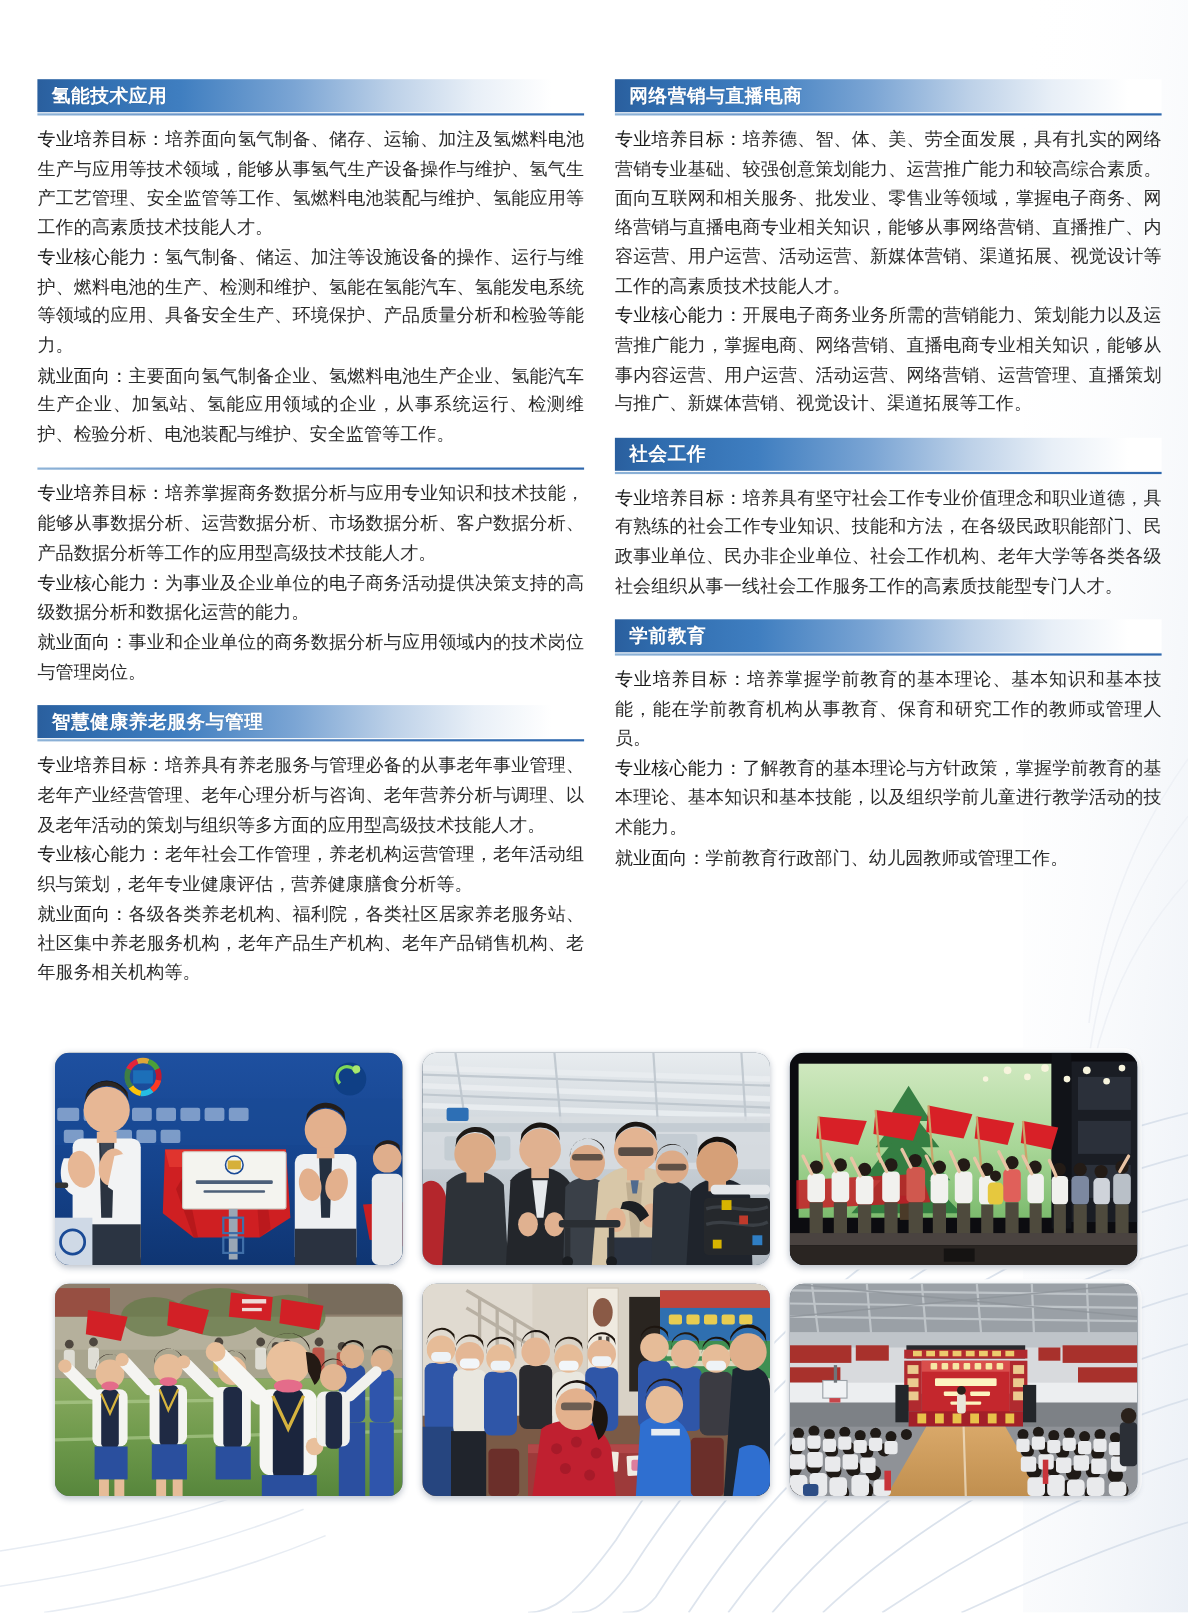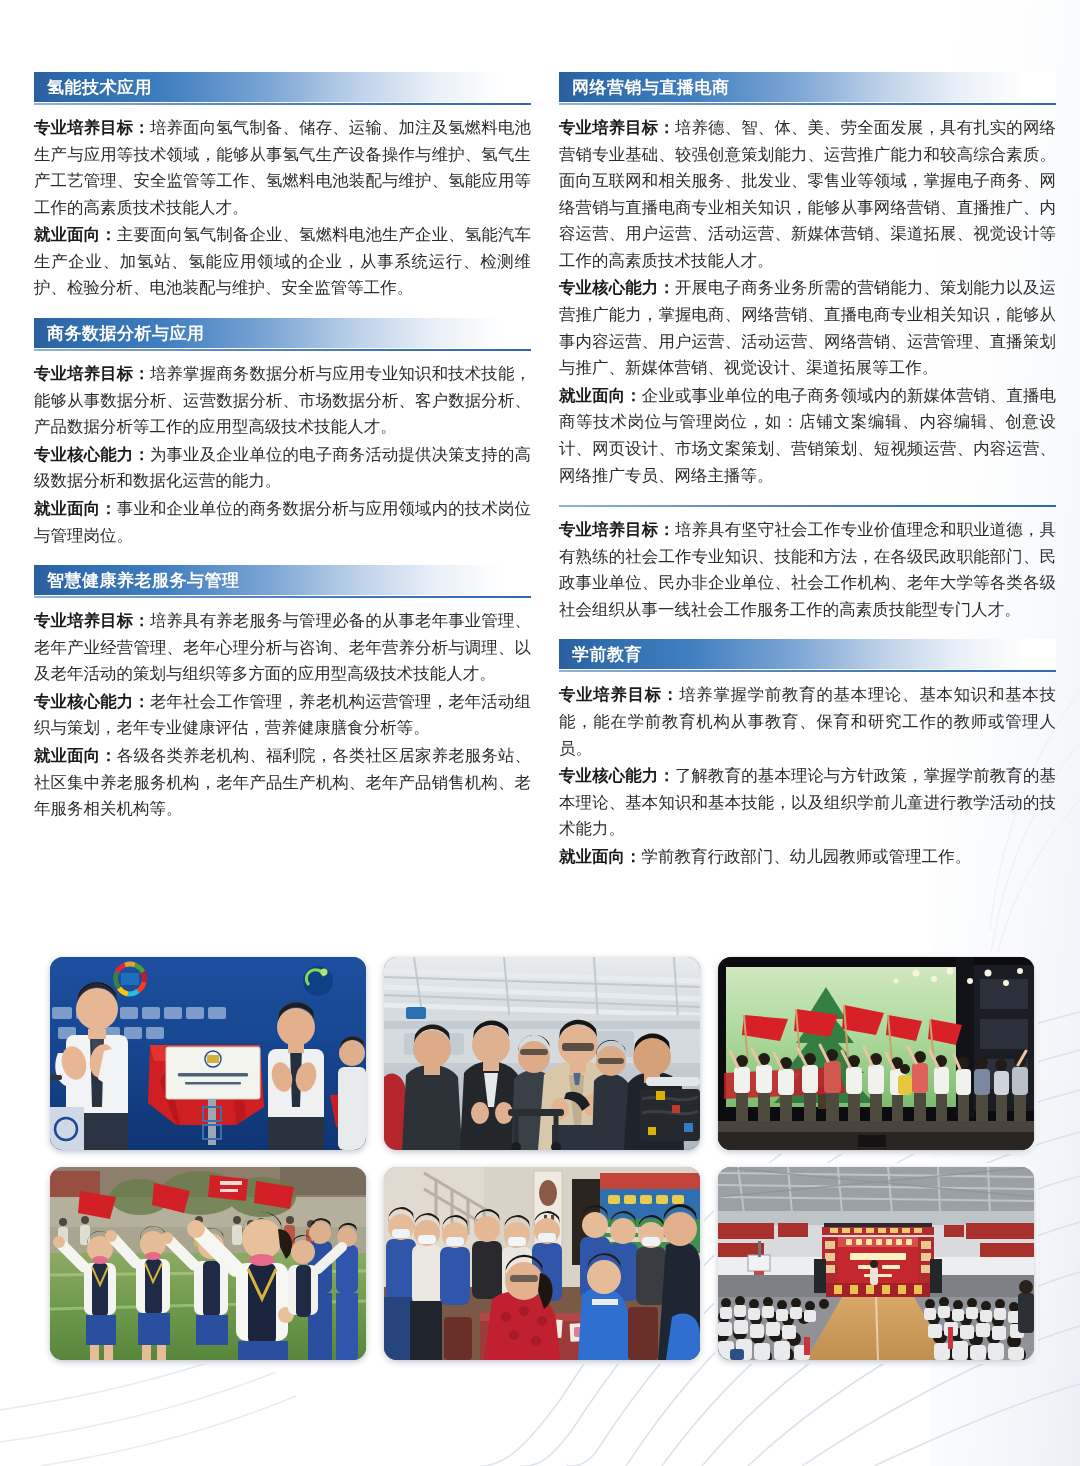--- a/index.html
+++ b/index.html
@@ -86,21 +86,21 @@
   .para {
     font-size: 16.4px;
     line-height: 1.62;
     text-align: justify;
     text-justify: inter-ideograph;
     color: #2b2b2b;
     margin: 0 0 1px 0;
     letter-spacing: 0.1px;
   }
   .para .lbl {
-    font-weight: bold;
+    font-weight: normal;
     color: #1a1a1a;
   }
 
   
   .gallery {
     position: absolute;
     left: 50px;
     top: 957px;
     width: 985px;
     z-index: 2;
@@ -172,27 +172,25 @@
   <div class="columns">
 
     <div class="col">
 
       <div class="section">
         <div class="sec-head">
           <span class="sec-head-title">氢能技术应用</span>
         </div>
         <div class="sec-rule"></div>
         <p class="para"><span class="lbl">专业培养目标：</span><span>培养面向氢气制备、储存、运输、加注及氢燃料电池生产与应用等技术领域，能够从事氢气生产设备操作与维护、氢气生产工艺管理、安全监管等工作、氢燃料电池装配与维护、氢能应用等工作的高素质技术技能人才。</span></p>
+        <p class="para"><span class="lbl">专业核心能力：</span><span>氢气制备、储运、加注等设施设备的操作、运行与维护、燃料电池的生产、检测和维护、氢能在氢能汽车、氢能发电系统等领域的应用、具备安全生产、环境保护、产品质量分析和检验等能力。</span></p>
         <p class="para"><span class="lbl">就业面向：</span><span>主要面向氢气制备企业、氢燃料电池生产企业、氢能汽车生产企业、加氢站、氢能应用领域的企业，从事系统运行、检测维护、检验分析、电池装配与维护、安全监管等工作。</span></p>
       </div>
 
       <div class="section">
-        <div class="sec-head">
-          <span class="sec-head-title">商务数据分析与应用</span>
-        </div>
         <div class="sec-rule"></div>
         <p class="para"><span class="lbl">专业培养目标：</span><span>培养掌握商务数据分析与应用专业知识和技术技能，能够从事数据分析、运营数据分析、市场数据分析、客户数据分析、产品数据分析等工作的应用型高级技术技能人才。</span></p>
         <p class="para"><span class="lbl">专业核心能力：</span><span>为事业及企业单位的电子商务活动提供决策支持的高级数据分析和数据化运营的能力。</span></p>
         <p class="para"><span class="lbl">就业面向：</span><span>事业和企业单位的商务数据分析与应用领域内的技术岗位与管理岗位。</span></p>
       </div>
 
       <div class="section">
         <div class="sec-head">
           <span class="sec-head-title">智慧健康养老服务与管理</span>
         </div>
@@ -206,24 +204,26 @@
 
     <div class="col">
 
       <div class="section">
         <div class="sec-head">
           <span class="sec-head-title">网络营销与直播电商</span>
         </div>
         <div class="sec-rule"></div>
         <p class="para"><span class="lbl">专业培养目标：</span><span>培养德、智、体、美、劳全面发展，具有扎实的网络营销专业基础、较强创意策划能力、运营推广能力和较高综合素质。面向互联网和相关服务、批发业、零售业等领域，掌握电子商务、网络营销与直播电商专业相关知识，能够从事网络营销、直播推广、内容运营、用户运营、活动运营、新媒体营销、渠道拓展、视觉设计等工作的高素质技术技能人才。</span></p>
         <p class="para"><span class="lbl">专业核心能力：</span><span>开展电子商务业务所需的营销能力、策划能力以及运营推广能力，掌握电商、网络营销、直播电商专业相关知识，能够从事内容运营、用户运营、活动运营、网络营销、运营管理、直播策划与推广、新媒体营销、视觉设计、渠道拓展等工作。</span></p>
-        <p class="para"><span class="lbl">就业面向：</span><span>企业或事业单位的电子商务领域内的新媒体营销、直播电商等技术岗位与管理岗位，如：店铺文案编辑、内容编辑、创意设计、网页设计、市场文案策划、营销策划、短视频运营、内容运营、网络推广专员、网络主播等。</span></p>
       </div>
 
       <div class="section">
+        <div class="sec-head">
+          <span class="sec-head-title">社会工作</span>
+        </div>
         <div class="sec-rule"></div>
         <p class="para"><span class="lbl">专业培养目标：</span><span>培养具有坚守社会工作专业价值理念和职业道德，具有熟练的社会工作专业知识、技能和方法，在各级民政职能部门、民政事业单位、民办非企业单位、社会工作机构、老年大学等各类各级社会组织从事一线社会工作服务工作的高素质技能型专门人才。</span></p>
       </div>
 
       <div class="section">
         <div class="sec-head">
           <span class="sec-head-title">学前教育</span>
         </div>
         <div class="sec-rule"></div>
         <p class="para"><span class="lbl">专业培养目标：</span><span>培养掌握学前教育的基本理论、基本知识和基本技能，能在学前教育机构从事教育、保育和研究工作的教师或管理人员。</span></p>

